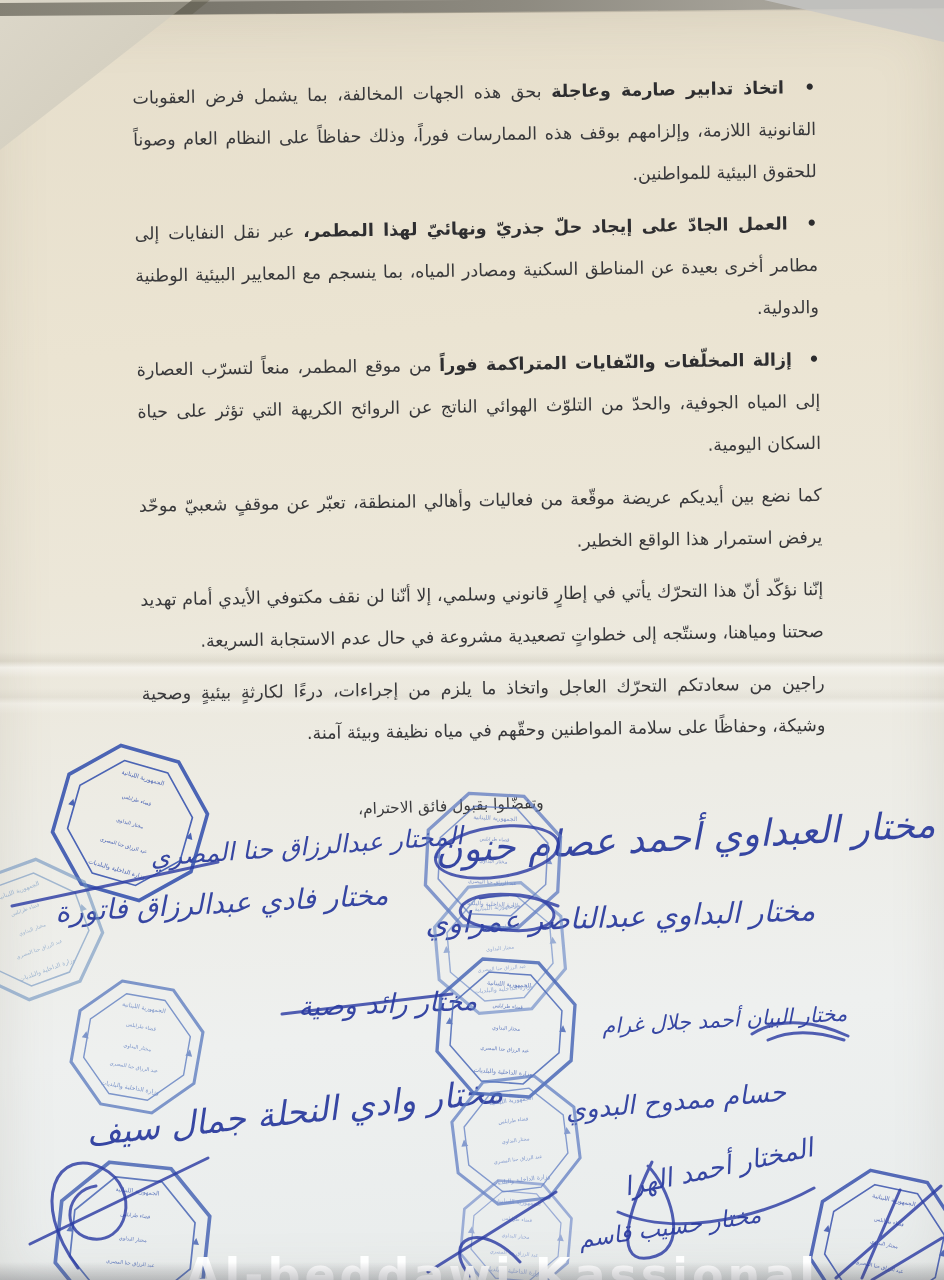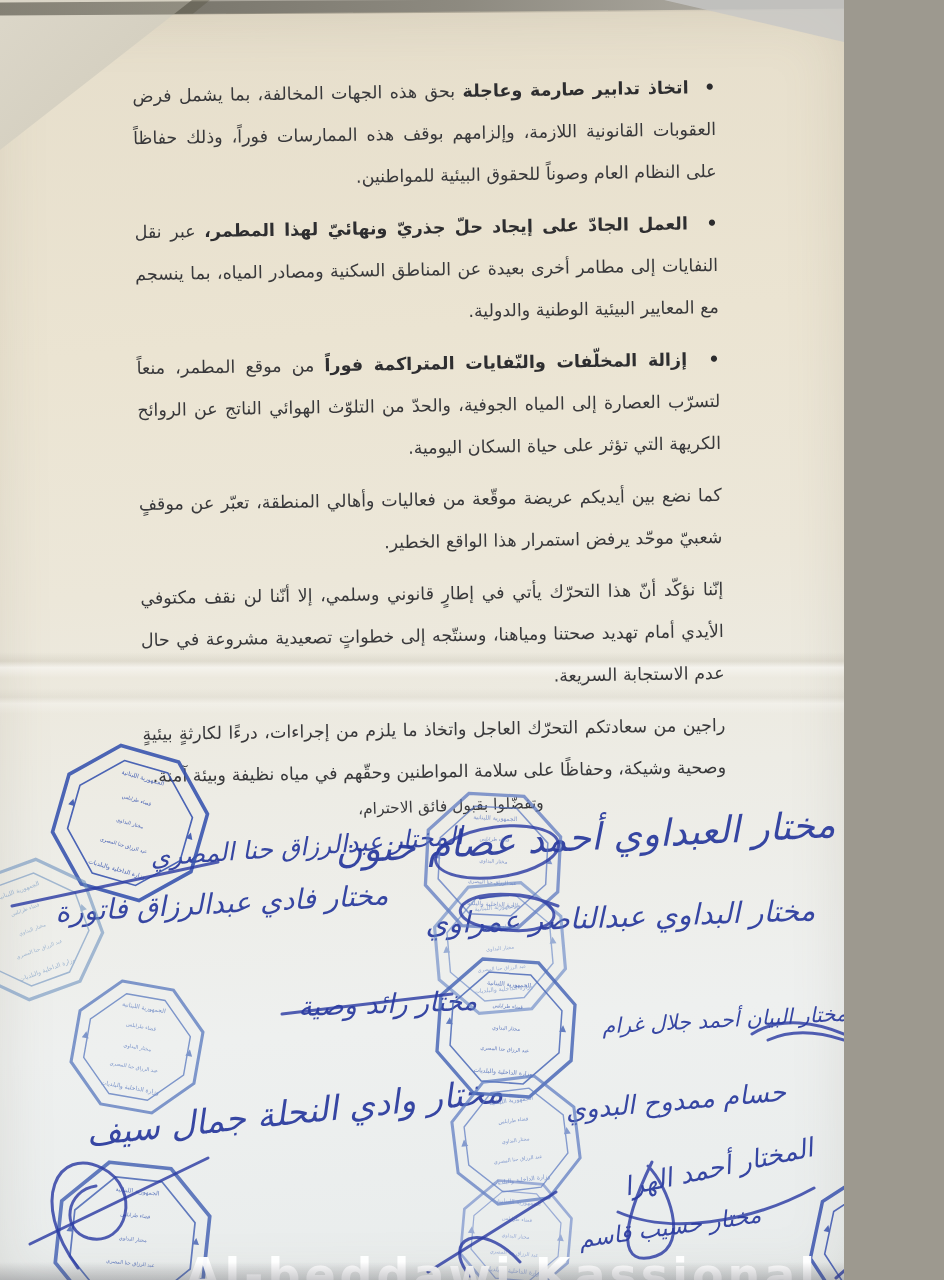--- a/index.html
+++ b/index.html
@@ -1,16 +1,16 @@
 <!DOCTYPE html>
 <html><head>
 <meta charset="utf-8">
 <style>
   html,body{margin:0;padding:0;background:#9d998f;}
-  .canvas{position:relative;width:844px;height:1280px;overflow:hidden;background:#a9a59b;
+  .canvas{position:relative;width:944px;height:1280px;overflow:hidden;background:#a9a59b;
           font-family:"DejaVu Sans",sans-serif;}
   
   .paper{position:absolute;left:-8px;right:-5px;top:12px;bottom:-10px;
          transform:rotate(-0.45deg);
          background:linear-gradient(176deg,#e6decb 0%,#ebe4d2 26%,#ece7d9 44%,
                     #edece5 60%,#eef0ef 78%,#e8ecec 100%);
          box-shadow:inset 0 0 60px rgba(120,110,90,.18);}
   .corner-under{position:absolute;left:0;top:0;width:210px;height:170px;
          clip-path:polygon(0 0,210px 0,0 170px);background:#8f8b7c;}
   .corner-sheet{position:absolute;left:0;top:0;width:192px;height:150px;

